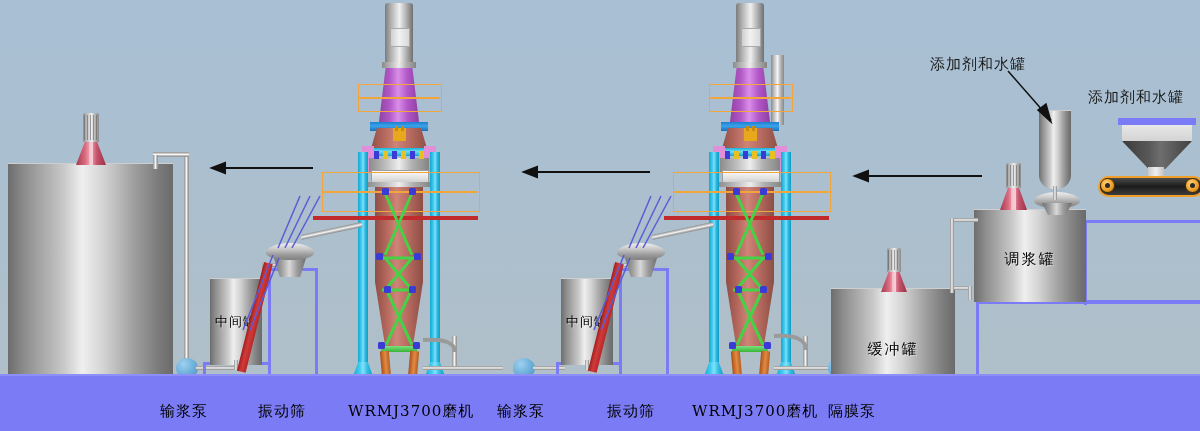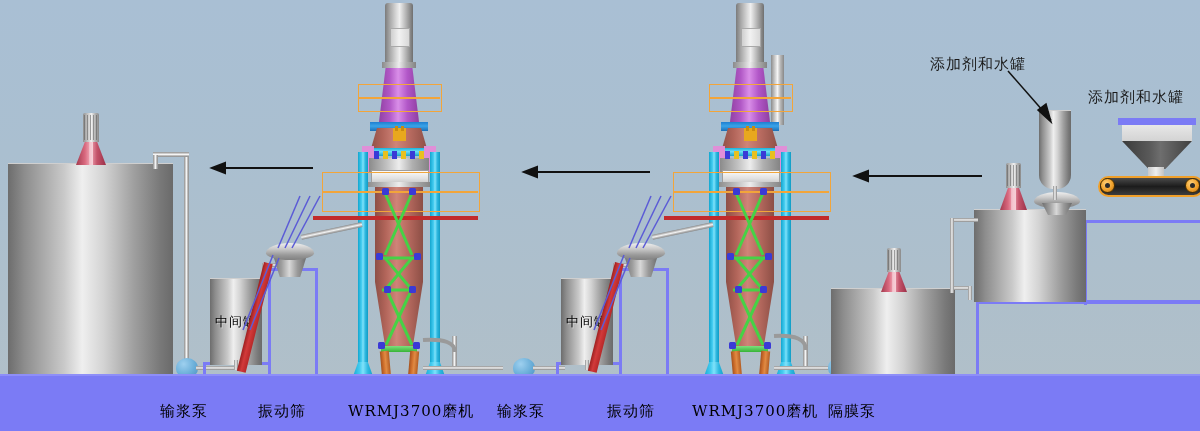--- a/index.html
+++ b/index.html
@@ -258,29 +258,31 @@
   <div class="abs rail" style="left:673px;top:172px;width:156px;height:38px;"></div>
   <div class="abs rail-line" style="left:673px;top:191px;width:156px;"></div>
   <div class="abs redline" style="left:664px;top:216px;width:165px;height:4px;"></div>
   <div class="abs pipe-h" style="left:651px;top:222px;width:62px;height:5px;transform:rotate(-12deg);transform-origin:right center;"></div>
   <div class="abs pipe-v" style="left:803px;top:336px;width:5px;height:32px;"></div>
   <div class="abs pipe-h" style="left:774px;top:366px;width:60px;height:4px;"></div>
 
   <div class="abs pump" style="left:828px;top:358px;width:20px;height:19px;"></div>
 
   <div class="abs tank" style="left:831px;top:288px;width:124px;height:90px;"></div>
+  <div class="abs tank-label" style="left:831px;top:340px;width:124px;">缓冲罐</div>
   <div class="abs agit-cone" style="left:881px;top:270px;width:26px;height:22px;"></div>
   <div class="abs agit-motor" style="left:887px;top:248px;width:14px;height:24px;"></div>
   <div class="abs pipe-h" style="left:950px;top:286px;width:22px;height:4px;"></div>
   <div class="abs pipe-v" style="left:968px;top:286px;width:4px;height:14px;"></div>
 
   <div class="abs bline" style="left:976px;top:300px;width:230px;height:4px;"></div>
   <div class="abs bframe" style="left:976px;top:300px;width:230px;height:78px;border-top:none;border-bottom:none;"></div>
   <div class="abs bframe" style="left:1084px;top:220px;width:122px;height:82px;border-bottom:none;"></div>
   <div class="abs tank" style="left:974px;top:209px;width:112px;height:92px;"></div>
+  <div class="abs tank-label" style="left:974px;top:250px;width:112px;">调浆罐</div>
   <div class="abs agit-cone" style="left:1000px;top:186px;width:27px;height:24px;"></div>
   <div class="abs agit-motor" style="left:1006px;top:163px;width:15px;height:25px;"></div>
   <div class="abs scr-bowl" style="left:1034px;top:192px;width:46px;height:16px;"></div>
   <div class="abs scr-body" style="left:1042px;top:203px;width:30px;height:12px;"></div>
   <div class="abs pipe-h" style="left:950px;top:218px;width:28px;height:4px;"></div>
   <div class="abs pipe-v" style="left:950px;top:218px;width:4px;height:75px;"></div>
 
   <div class="abs tank" style="left:1039px;top:110px;width:32px;height:78px;border-radius:0 0 14px 14px;"></div>
   <div class="abs pipe-v" style="left:1053px;top:186px;width:4px;height:14px;"></div>
 

